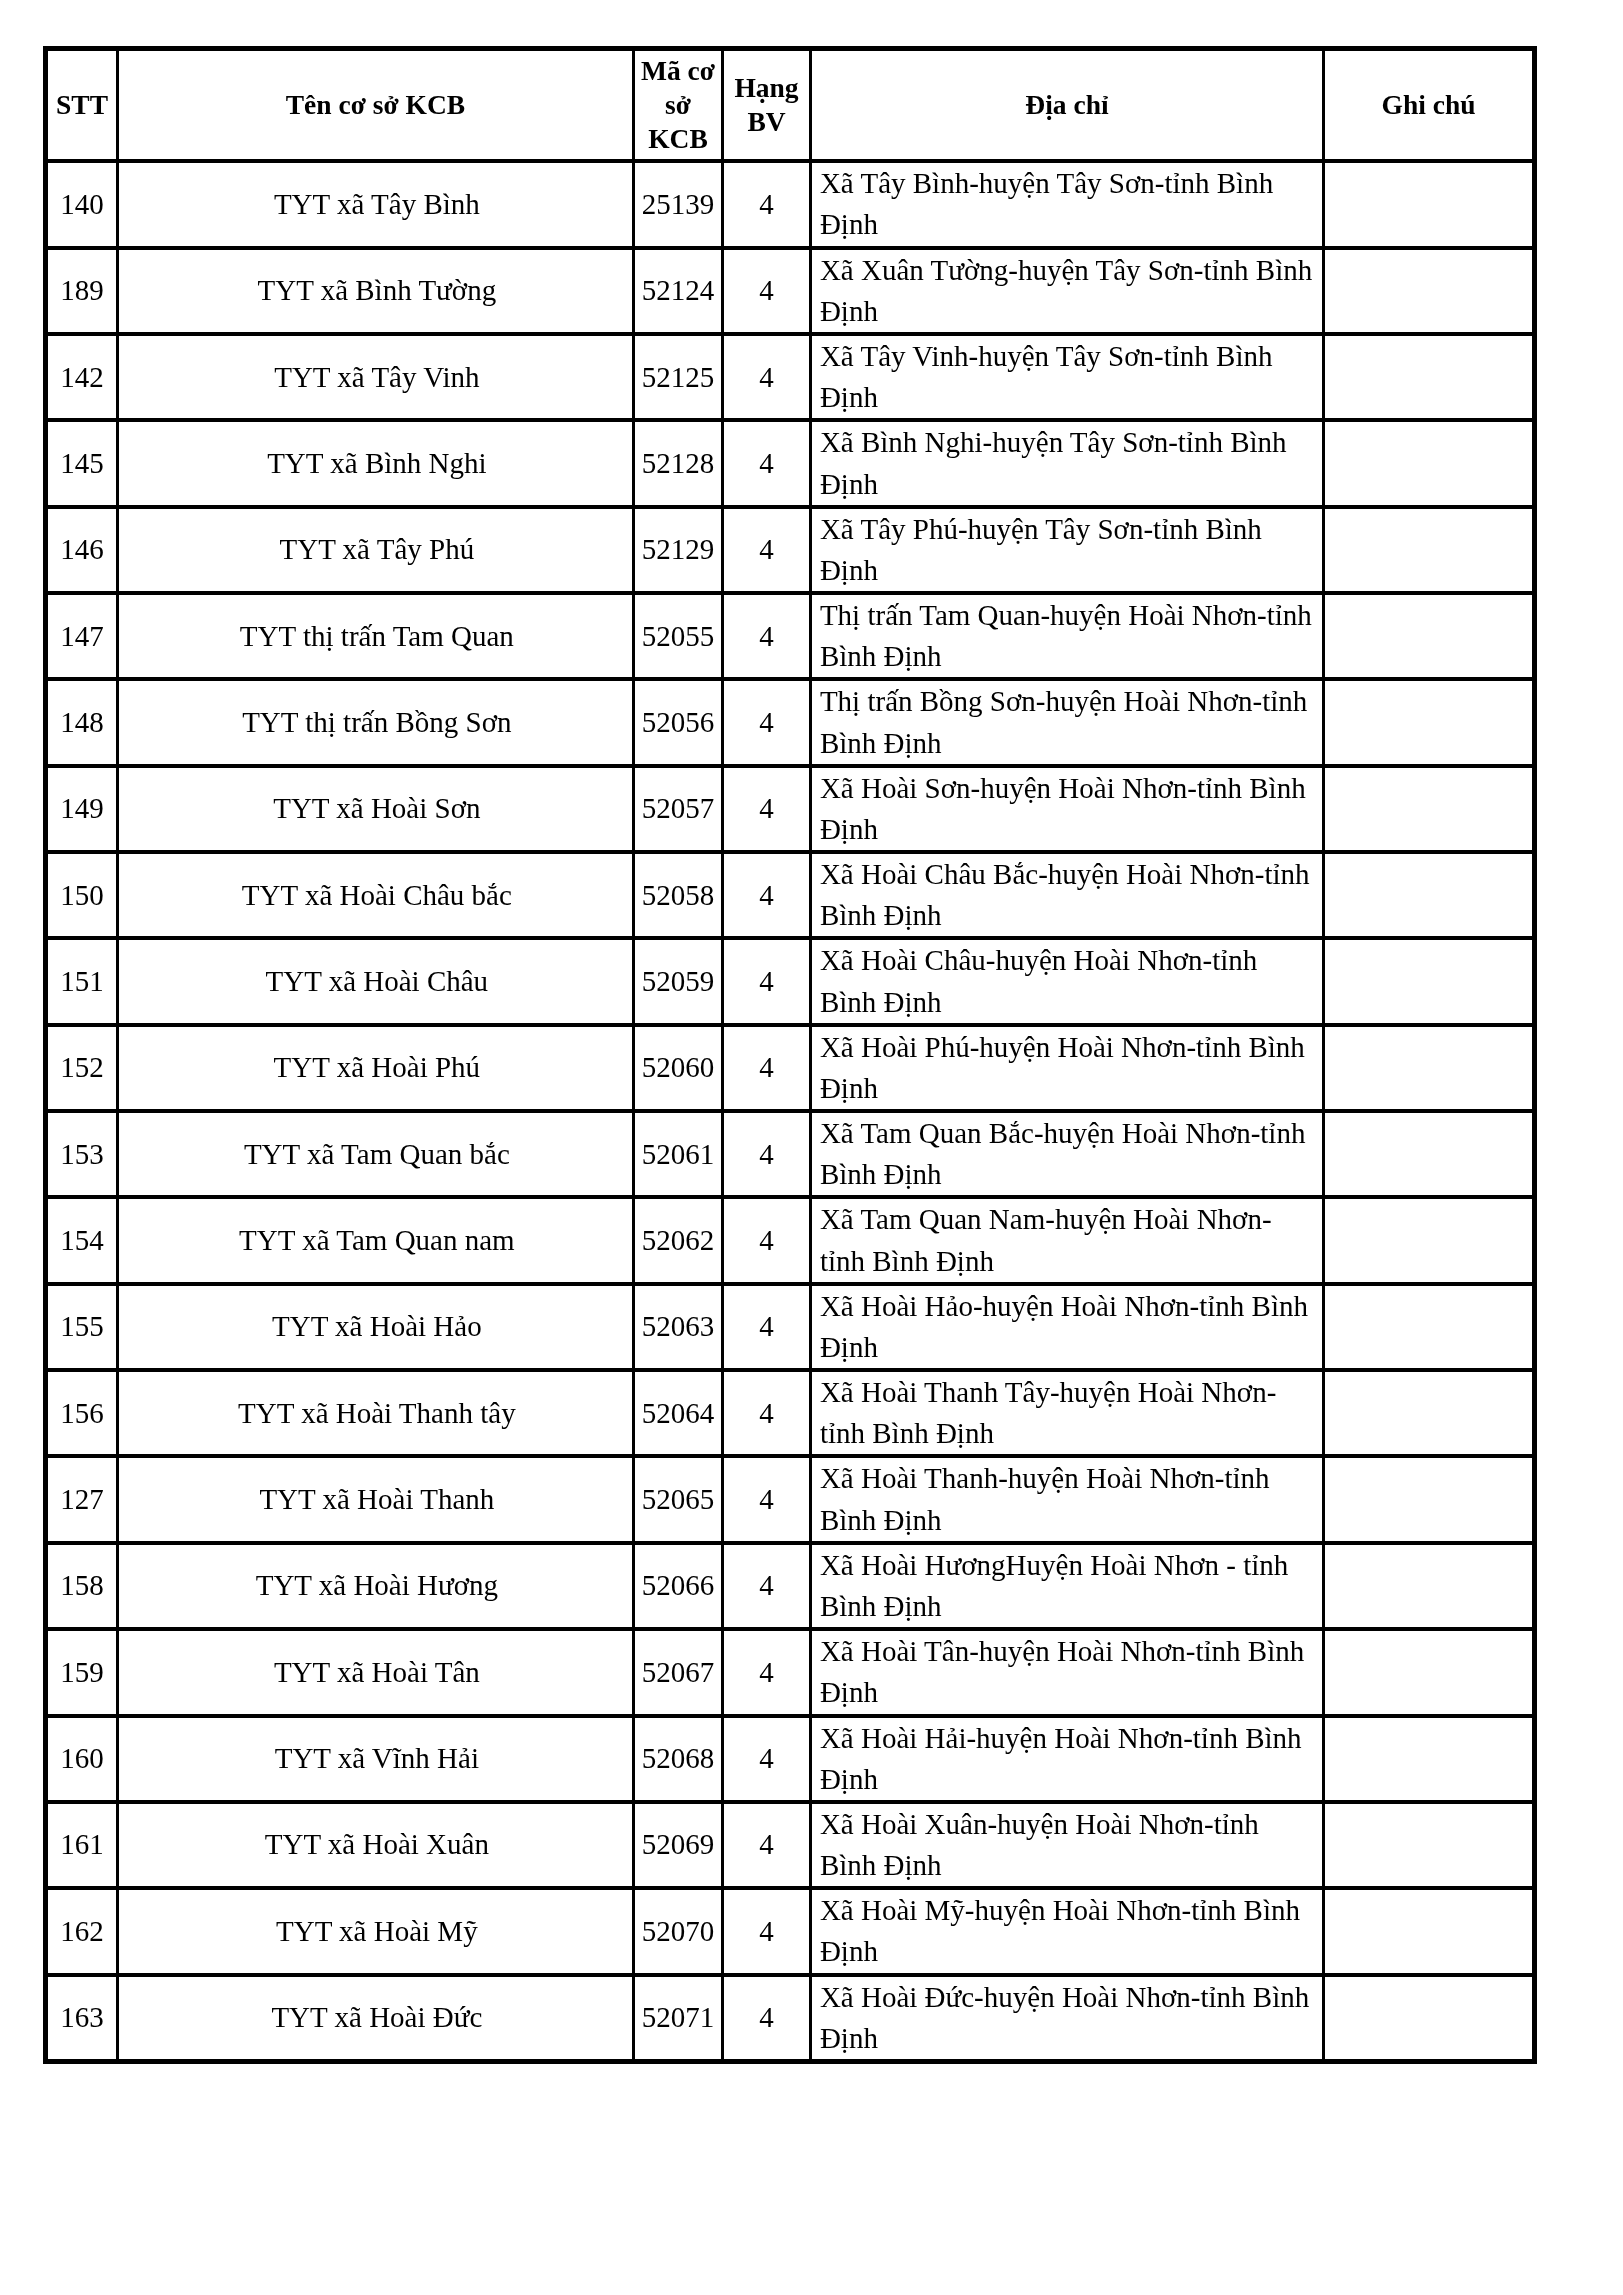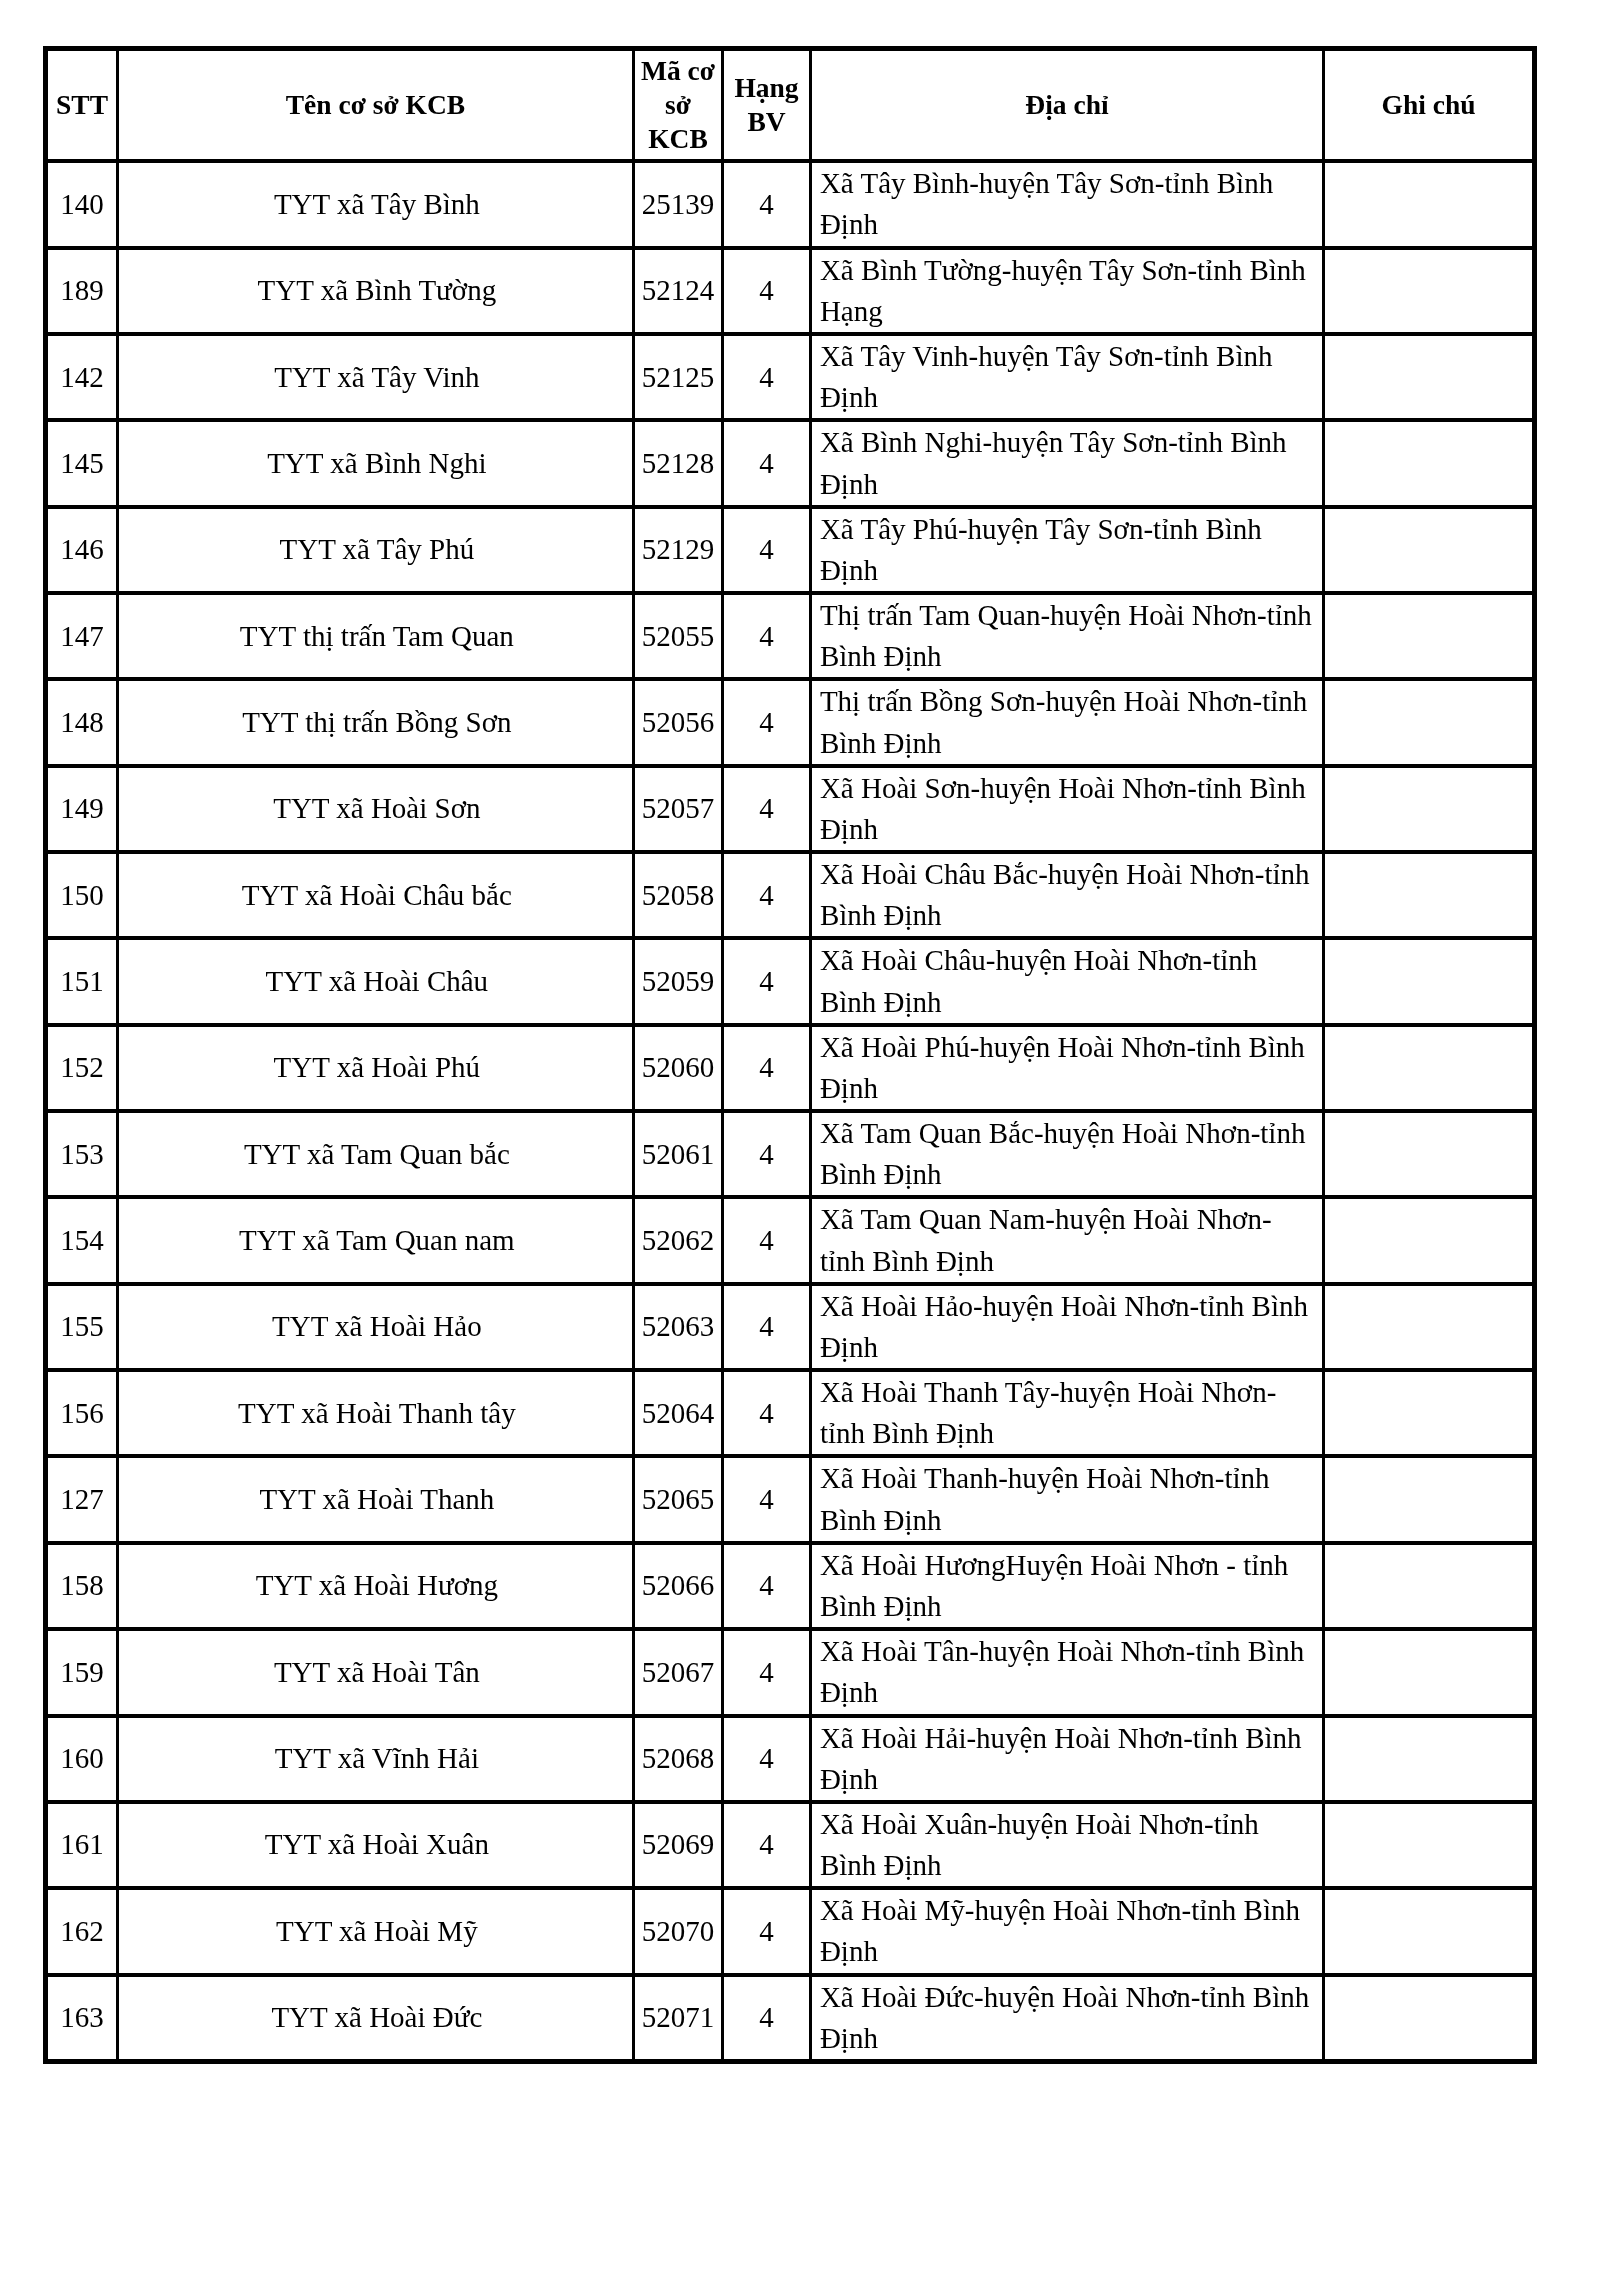--- a/index.html
+++ b/index.html
@@ -81,21 +81,21 @@
     <td class="cell-center">25139</td>
     <td class="cell-center">4</td>
     <td class="cell-addr">Xã Tây Bình-huyện Tây Sơn-tỉnh Bình Định</td>
     <td class="cell-note"></td>
   </tr>
         <tr>
     <td class="cell-center">189</td>
     <td class="cell-name">TYT xã Bình Tường</td>
     <td class="cell-center">52124</td>
     <td class="cell-center">4</td>
-    <td class="cell-addr">Xã Bình Tường-huyện Tây Sơn-tỉnh Bình Hạng</td>
+    <td class="cell-addr">Xã Xuân Tường-huyện Tây Sơn-tỉnh Bình Định</td>
     <td class="cell-note"></td>
   </tr>
         <tr>
     <td class="cell-center">142</td>
     <td class="cell-name">TYT xã Tây Vinh</td>
     <td class="cell-center">52125</td>
     <td class="cell-center">4</td>
     <td class="cell-addr">Xã Tây Vinh-huyện Tây Sơn-tỉnh Bình Định</td>
     <td class="cell-note"></td>
   </tr>

